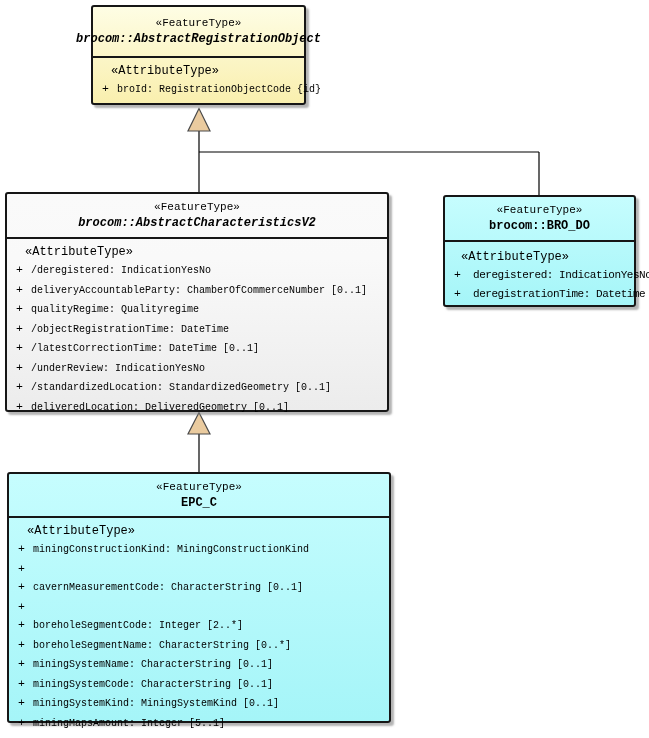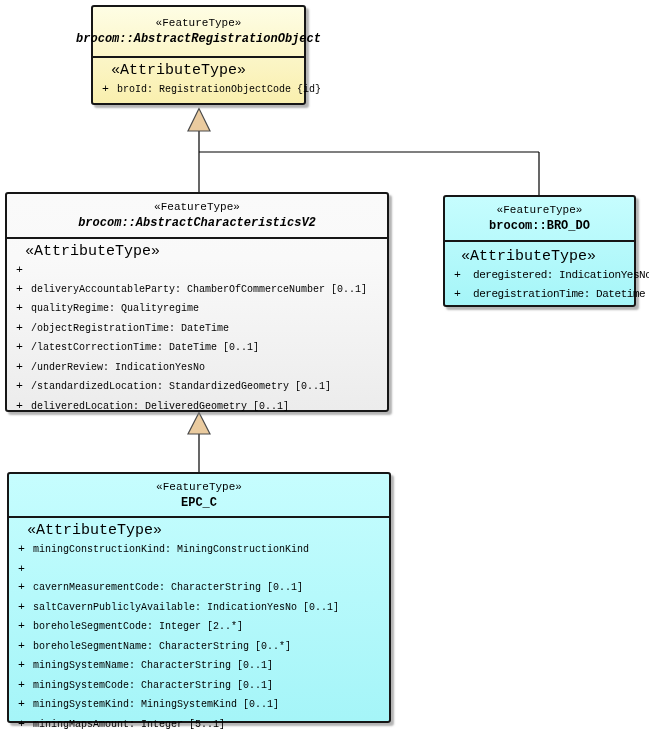--- a/index.html
+++ b/index.html
@@ -27,21 +27,21 @@
     box-sizing:border-box;
     border-bottom:2px solid #161616;
     display:flex;flex-direction:column;
     align-items:center;justify-content:center;
     text-align:center;
   }
   .cls-stereotype{font-size:11px;color:#000;line-height:15px;}
   .cls-name{font-size:12px;font-weight:bold;color:#000;line-height:16px;}
   .cls-name.abstract{font-style:italic;}
   .attrs{padding-top:4px;}
-  .attr-stereo{font-size:15px;color:#000;padding-left:18px;line-height:18px;}
+  .attr-stereo{font-size:12px;color:#000;padding-left:18px;line-height:18px;}
   .attr-row{display:flex;align-items:baseline;line-height:18.5px;white-space:nowrap;}
   .attr-vis{width:20px;padding-left:9px;box-sizing:border-box;font-size:11.5px;flex:none;}
   .attr-text{font-size:10px;margin-left:4px;}
   .tight .attr-text{letter-spacing:-0.45px;font-size:11px;margin-left:8px;}
   .tight .attr-stereo{padding-left:16px;}
 </style>
 </head>
 <body>
 
 <div class="canvas">
@@ -78,20 +78,21 @@
 
   <div class="uml-class gray" style="left:5px;top:192px;width:384px;height:220px;">
     <div class="cls-header" style="height:45px;">
       <div class="cls-stereotype">«FeatureType»</div>
       <div class="cls-name abstract">brocom::AbstractCharacteristicsV2</div>
     </div>
     <div class="attrs">
       <div class="attr-stereo">«AttributeType»</div>
       <div class="attr-row">
         <span class="attr-vis">+</span>
+        <span class="attr-text">/deregistered: IndicationYesNo</span>
       </div>
       <div class="attr-row">
         <span class="attr-vis">+</span>
         <span class="attr-text">deliveryAccountableParty: ChamberOfCommerceNumber [0..1]</span>
       </div>
       <div class="attr-row">
         <span class="attr-vis">+</span>
         <span class="attr-text">qualityRegime: Qualityregime</span>
       </div>
       <div class="attr-row">
@@ -148,21 +149,20 @@
       </div>
       <div class="attr-row">
         <span class="attr-vis">+</span>
       </div>
       <div class="attr-row">
         <span class="attr-vis">+</span>
         <span class="attr-text">cavernMeasurementCode: CharacterString [0..1]</span>
       </div>
       <div class="attr-row">
         <span class="attr-vis">+</span>
-        <span class="attr-text">saltCavernPubliclyAvailable: IndicationYesNo [0..1]</span>
       </div>
       <div class="attr-row">
         <span class="attr-vis">+</span>
         <span class="attr-text">boreholeSegmentCode: Integer [2..*]</span>
       </div>
       <div class="attr-row">
         <span class="attr-vis">+</span>
         <span class="attr-text">boreholeSegmentName: CharacterString [0..*]</span>
       </div>
       <div class="attr-row">

